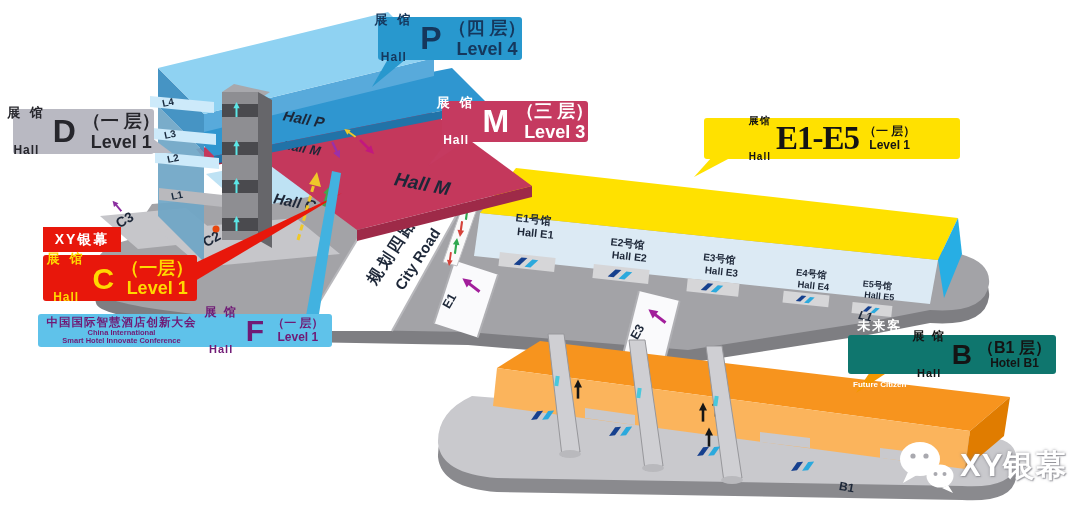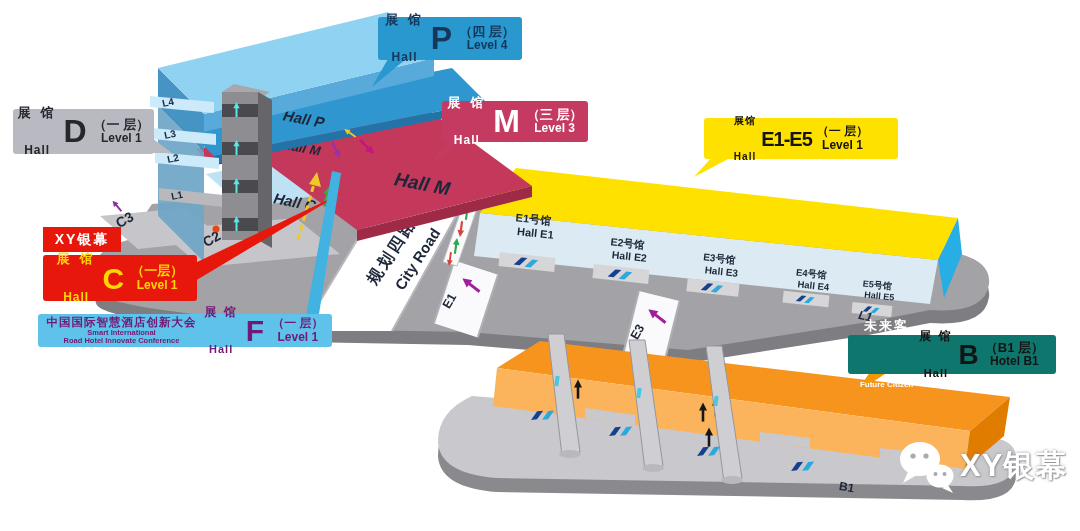--- a/index.html
+++ b/index.html
@@ -9,50 +9,50 @@
   svg text{font-family:"Liberation Sans","DejaVu Sans",sans-serif;}
   .mt{font-weight:bold;fill:#1d2738;}
   .small-lab{font-weight:bold;fill:#17283c;}
   
   .co{position:absolute;display:flex;align-items:center;justify-content:center;gap:7px;
       border-radius:3px;padding:2px 6px;box-sizing:border-box;white-space:nowrap;}
   .co .st{display:flex;flex-direction:column;align-items:center;line-height:1.12;text-align:center;}
   .co .zh{font-weight:bold;letter-spacing:3px;font-size:13px;}
   .co .en{font-weight:bold;font-size:12px;letter-spacing:1px;margin-top:24px;}
   .co .big{font-weight:bold;font-size:32px;line-height:.9;}
-  .co .lzh{font-weight:bold;font-size:13px;}
-  .co .len{font-weight:bold;font-size:12px;}
+  .co .lzh{font-weight:bold;font-size:18px;}
+  .co .len{font-weight:bold;font-size:18px;}
   #co-p{left:378px;top:17px;width:144px;height:43px;background:#2898CE;color:#15375C;}
   #co-m{left:442px;top:101px;width:146px;height:41px;background:#C53A60;color:#ffffff;}
   #co-d{left:13px;top:109px;width:141px;height:45px;background:#B9B9C2;color:#26262C;}
   #co-c-sp{left:43px;top:227px;width:78px;height:25px;background:#E8170B;color:#ffffff;
            position:absolute;display:flex;align-items:center;justify-content:center;
            font-weight:bold;font-size:14px;letter-spacing:2px;}
   #co-c{left:43px;top:255px;width:154px;height:46px;background:#E8170B;color:#FFD800;}
   #co-c .big{font-size:30px;}
   #co-f{left:38px;top:314px;width:294px;height:33px;background:#5FC2EA;color:#701a75;gap:8px;}
   #co-f .big{font-size:30px;}
   #co-f .spzh{font-weight:bold;font-size:11.5px;letter-spacing:1px;}
   #co-f .spen{font-weight:bold;font-size:7.5px;}
   #co-f .zh{font-size:12px;letter-spacing:2px;}
   #co-f .en{font-size:11px;}
   #co-f .lzh{font-size:12px;}#co-f .len{font-size:12px;}
-  #co-e{left:704px;top:118px;width:194px;height:41px;background:#FFE100;color:#141414;gap:5px;}
+  #co-e{left:704px;top:118px;width:256px;height:41px;background:#FFE100;color:#141414;gap:5px;}
   #co-e .zh{font-size:10px;letter-spacing:1px;}
   #co-e .en{font-size:10px;}
-  #co-e .big{font-size:20px;letter-spacing:-1px;}
+  #co-e .big{font-size:33px;letter-spacing:-1px;font-family:Liberation Serif, serif;}
   #co-e .lzh{font-size:12px;}#co-e .len{font-size:12px;}
   #co-b{left:848px;top:335px;width:208px;height:39px;background:#0f766e;color:#141414;gap:6px;}
   #co-b .spst{color:#ffffff;}
   #co-b .spzh{font-weight:bold;font-size:13px;letter-spacing:2px;}
   #co-b .spen{font-weight:bold;font-size:8px;margin-top:48px;}
   #co-b .zh{font-size:12px;letter-spacing:2px;}
   #co-b .en{font-size:11px;}
   #co-b .big{font-size:28px;}
-  #co-b .lzh{font-size:13px;}#co-b .len{font-size:12px;}
+  #co-b .lzh{font-size:16px;}#co-b .len{font-size:12px;}
   
   #wm{position:absolute;left:898px;top:438px;display:flex;align-items:center;gap:4px;color:#fff;}
   #wm .wtxt{font-size:31px;font-weight:bold;letter-spacing:1px;
             text-shadow:0 0 3px rgba(130,130,136,.9),1px 1px 1px rgba(150,150,156,.8);}
 </style>
 </head>
 <body>
 
 <div class="stage">
 
@@ -325,22 +325,22 @@
   <div class="big">C</div>
   <div class="st">
         <span class="lzh">（一层）</span>
         <span class="len">Level 1</span>
       </div>
 </div>
 
 <div class="co" id="co-f">
   <div class="st">
         <span class="spzh">中国国际智慧酒店创新大会</span>
-        <span class="spen">Smart International</span>
-        <span class="spen">Road Hotel Innovate Conference</span>
+        <span class="spen">China International</span>
+        <span class="spen">Smart Hotel Innovate Conference</span>
       </div>
   <div class="st">
         <span class="zh">展 馆</span>
         <span class="en">Hall</span>
       </div>
   <div class="big">F</div>
   <div class="st">
         <span class="lzh">（一 层）</span>
         <span class="len">Level 1</span>
       </div>

